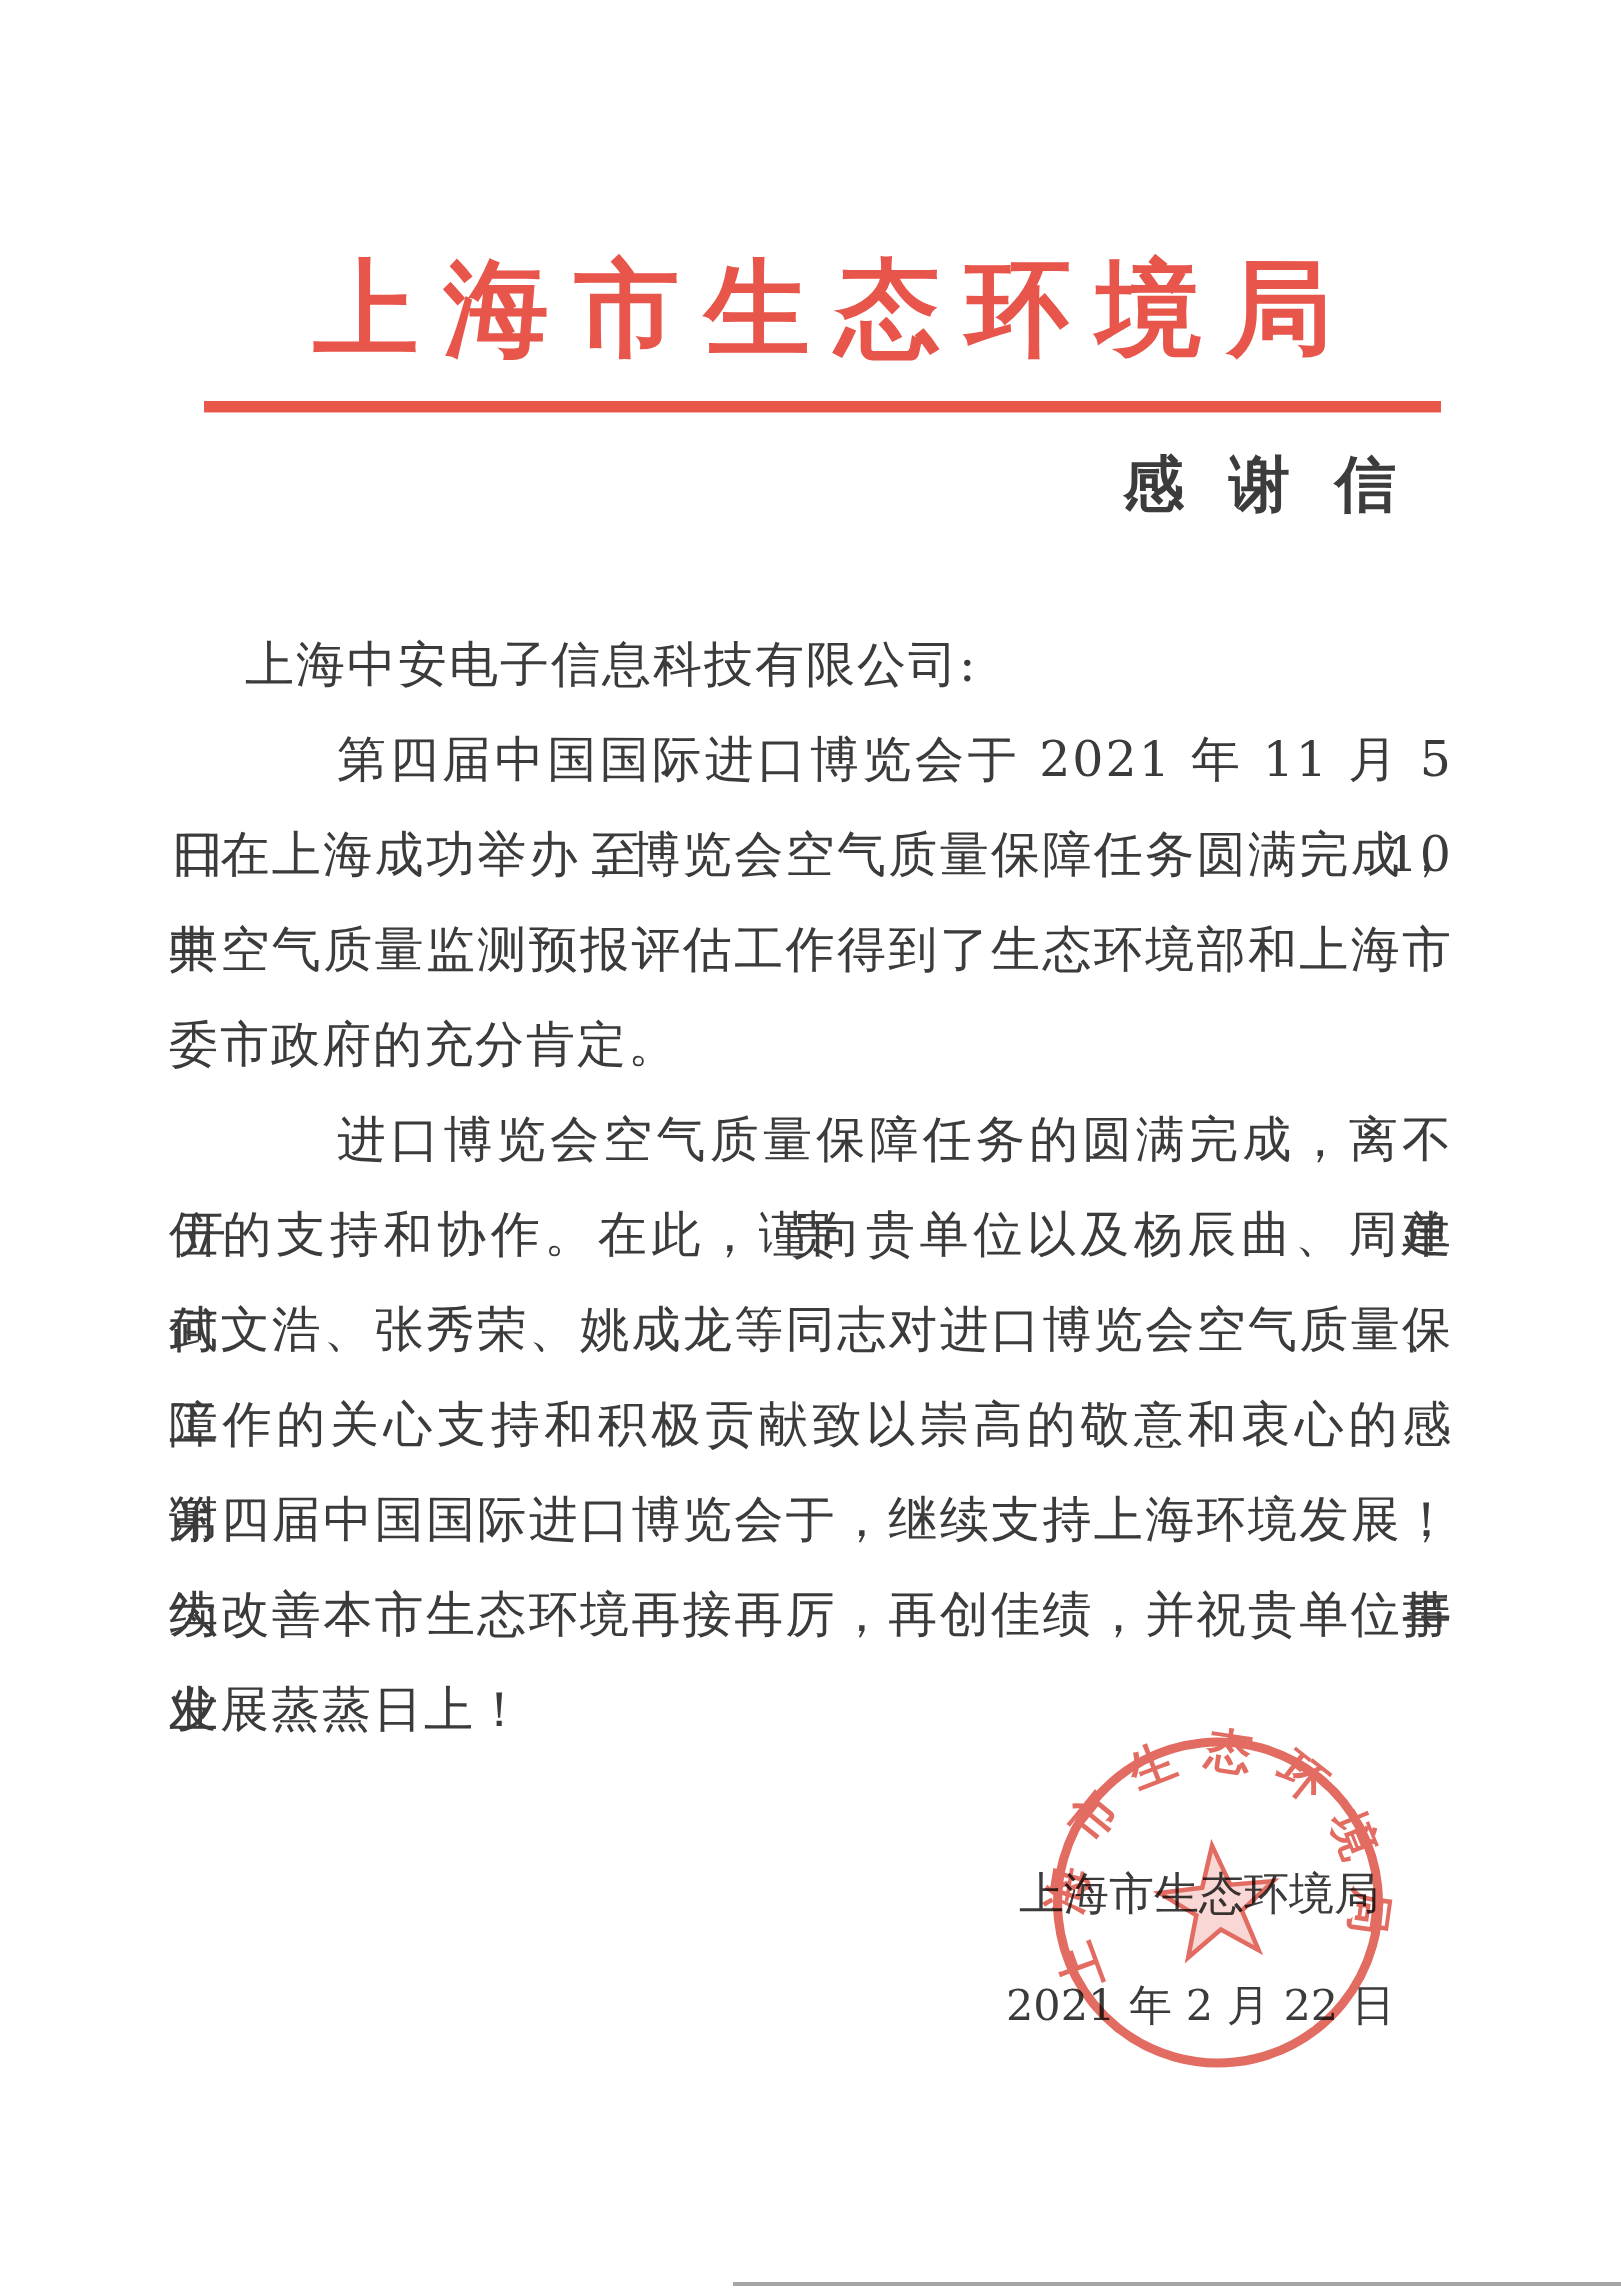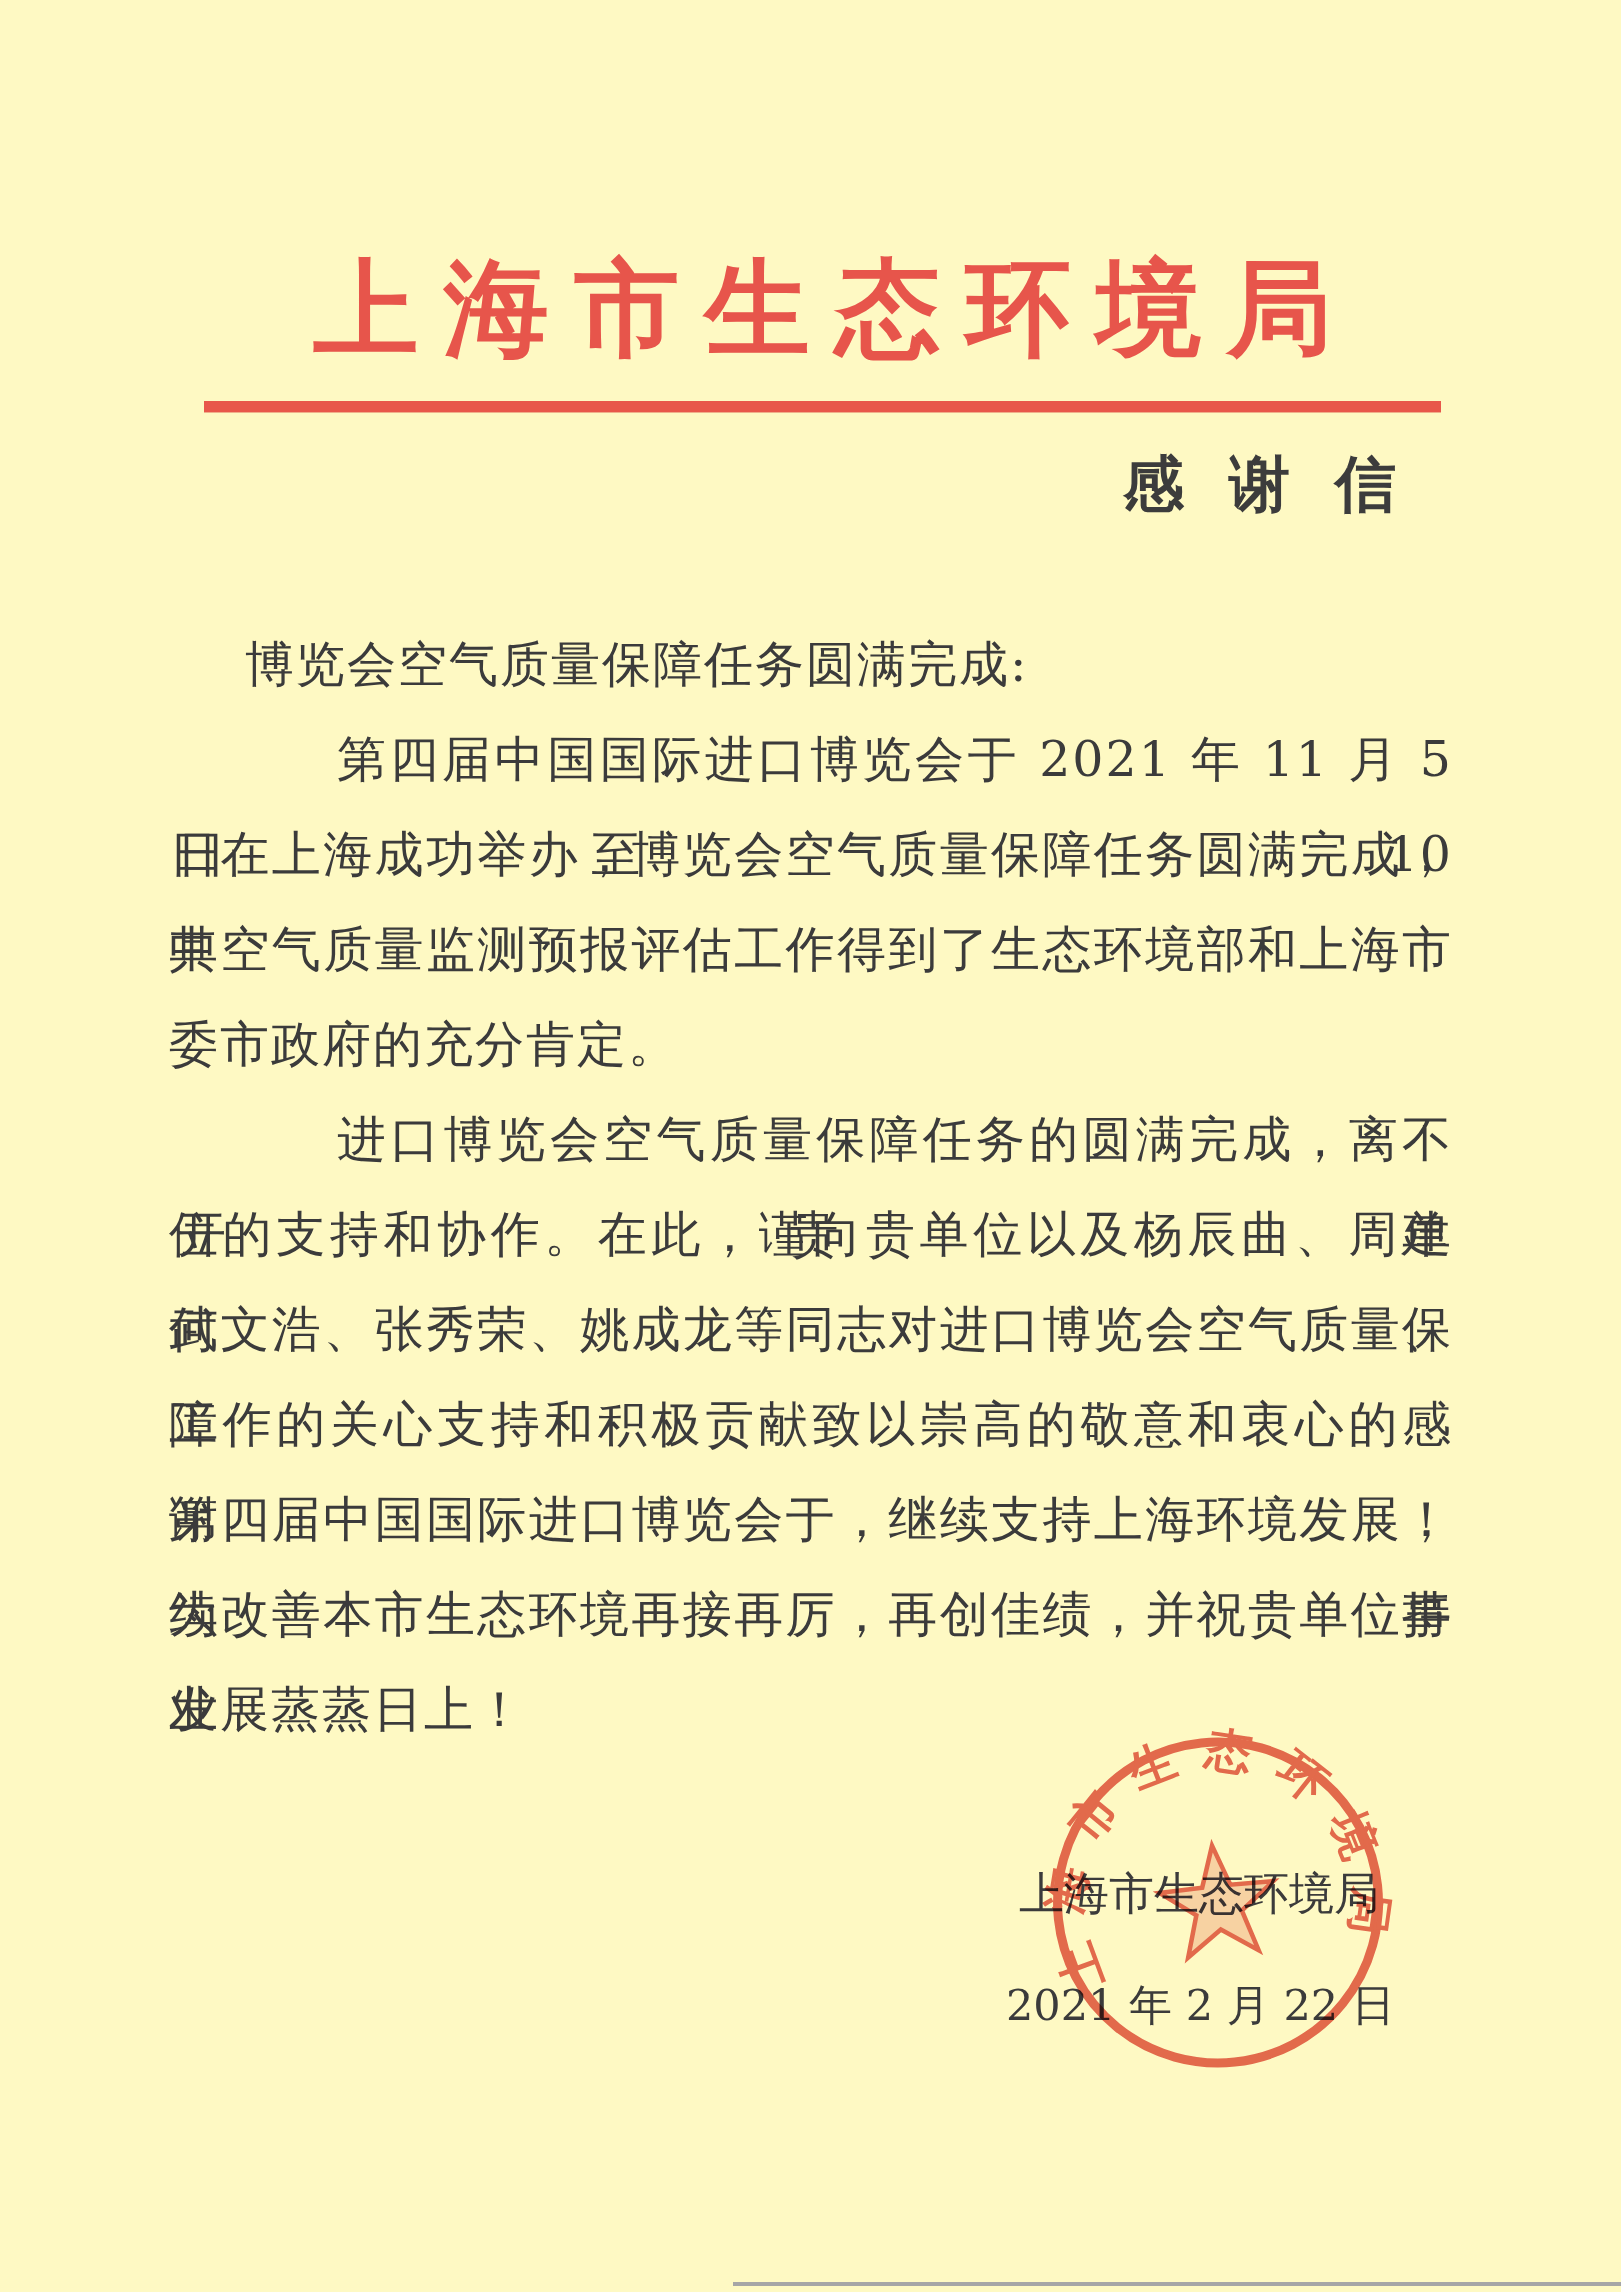--- a/index.html
+++ b/index.html
@@ -1,20 +1,20 @@
 <!DOCTYPE html>
 <html><head>
 <meta charset="utf-8">
 <style>
   html,body{margin:0;padding:0;background:#e9e9e9;}
   .page{
     position:relative;
     width:1621px;height:2293px;
     margin:0 auto;
-    background:#fef9c3;
+    background:#ffffff;
     overflow:hidden;
     font-family:"DejaVu Serif","Liberation Serif",serif;
   }
   
   .org-header{
     position:absolute;left:204px;top:253px;width:1237px;
     font-size:105px;font-weight:700;line-height:110px;
     color:#e7554b;text-align:center;
     letter-spacing:25.5px;text-indent:25.5px;white-space:nowrap;
   }
@@ -84,21 +84,21 @@
 
 <div class="page">
 
   <div class="org-header">上海市生态环境局</div>
 
   <div class="red-rule"></div>
 
   <div class="letter-title">感谢信</div>
 
   <div class="body">
-    <div class="bline sal">博览会空气质量保障任务圆满完成:</div>
+    <div class="bline sal">上海中安电子信息科技有限公司:</div>
     <div class="bline jz ind">第四届中国国际进口博览会于 2021 年 11 月 5 日至 10</div>
     <div class="bline jz">日在上海成功举办，博览会空气质量保障任务圆满完成，其</div>
     <div class="bline jz">中空气质量监测预报评估工作得到了生态环境部和上海市</div>
     <div class="bline">委市政府的充分肯定。</div>
     <div class="bline jz ind">进口博览会空气质量保障任务的圆满完成，离不开贵单</div>
     <div class="bline jz">位的支持和协作。在此，谨向贵单位以及杨辰曲、周建武、</div>
     <div class="bline jz">何文浩、张秀荣、姚成龙等同志对进口博览会空气质量保障</div>
     <div class="bline jz">工作的关心支持和积极贡献致以崇高的敬意和衷心的感谢！</div>
     <div class="bline jz">第四届中国国际进口博览会于，继续支持上海环境发展，为持</div>
     <div class="bline jz">续改善本市生态环境再接再厉，再创佳绩，并祝贵单位事业</div>

